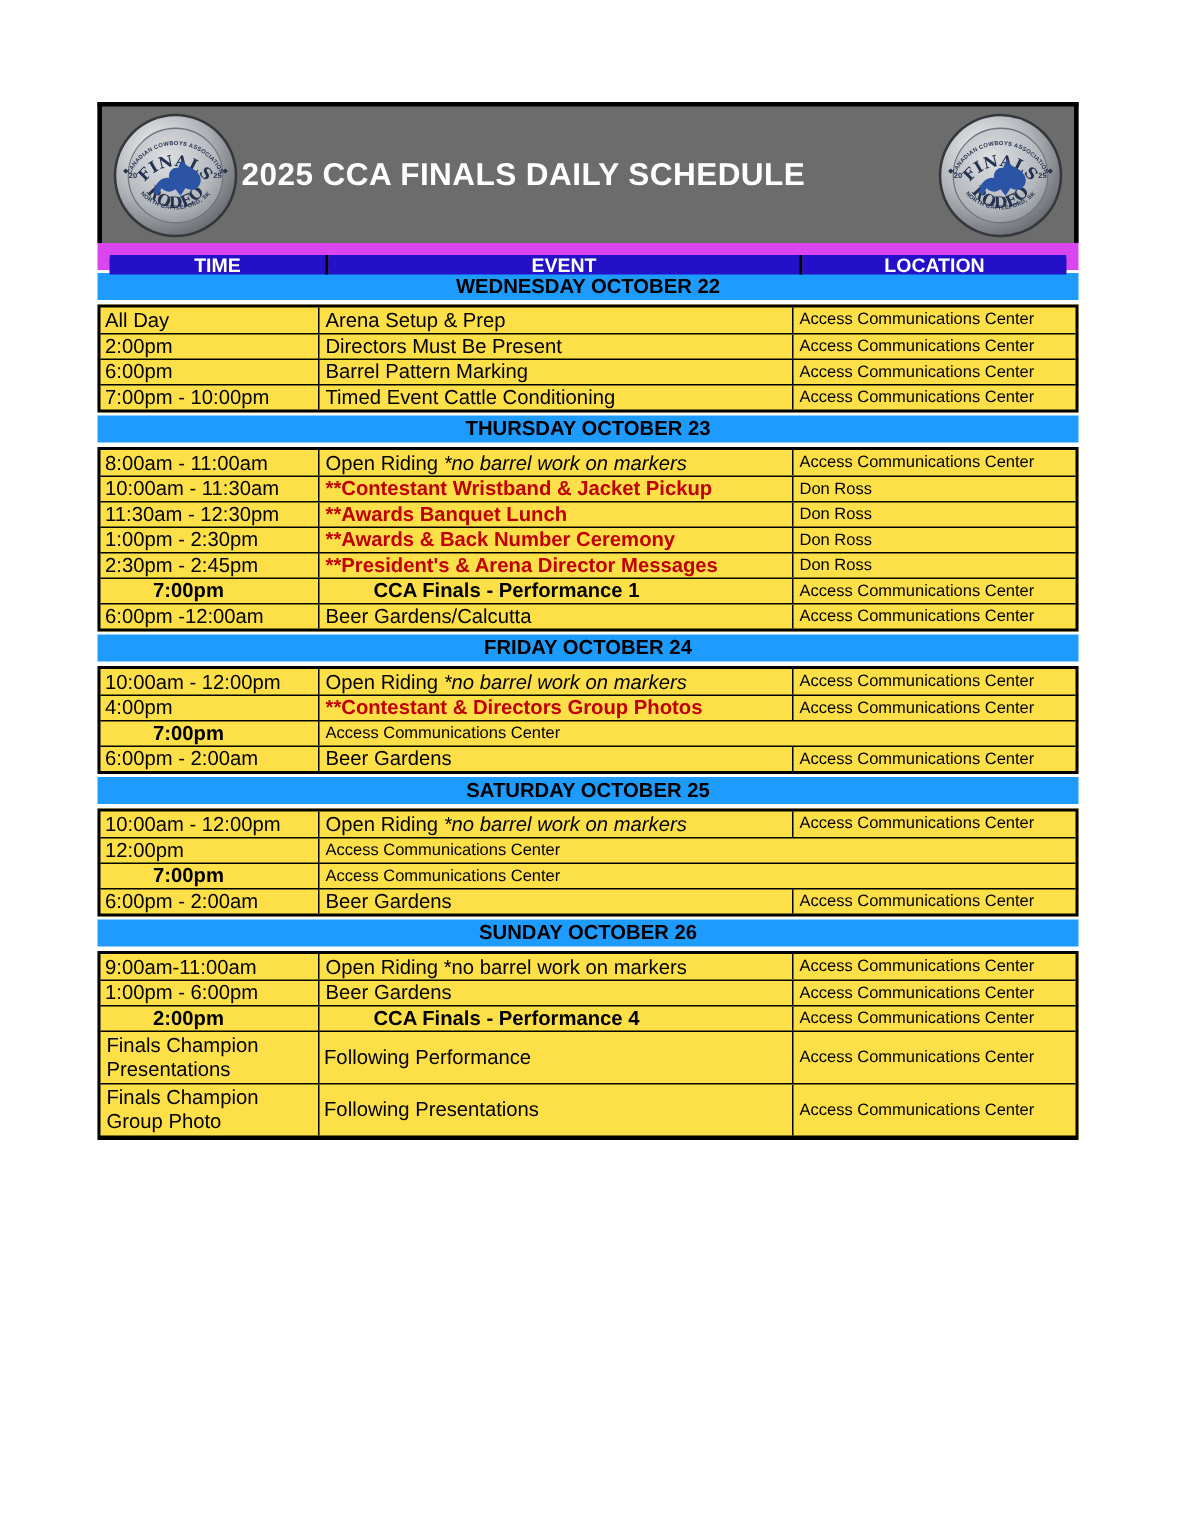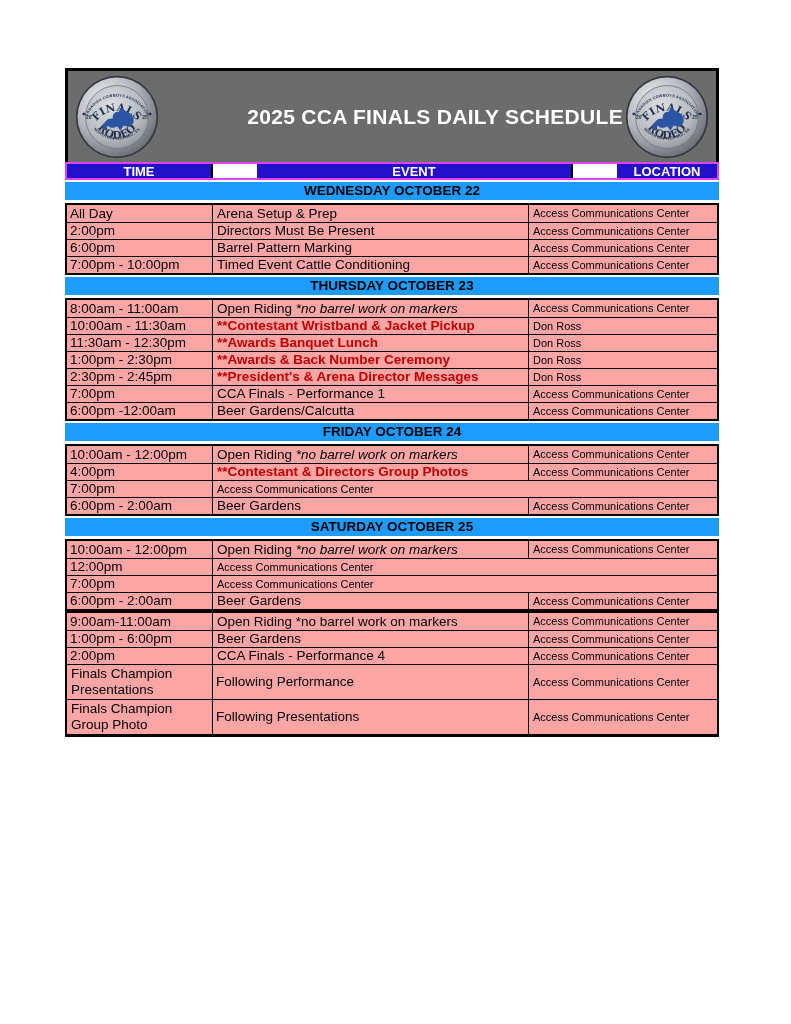--- a/index.html
+++ b/index.html
@@ -10,65 +10,65 @@
     --c-logo-blue:#2B55A4; --c-logo-text:#26334F;
   }
   .sheet { position:absolute; left:65px; top:68px; width:654px; }
 
   
   .header {
     box-sizing:border-box; height:94px; background:var(--c-gray);
     border:3px solid #000; border-bottom:none;
     display:flex; align-items:center; padding:0 5px;
   }
-  .titles { flex:1; text-align:right; }
+  .titles { flex:1; text-align:left; }
   .title { color:#fff; font-weight:bold; font-size:21px; letter-spacing:.3px; }
   .subtitle { color:var(--c-red); font-weight:bold; font-size:15.5px; margin-top:4px; }
   .logo { width:88px; height:88px; display:flex; align-items:center; justify-content:center; }
   .logo svg { width:84px; height:84px; }
   .arc-tiny { font-size:4.6px; font-weight:bold; letter-spacing:.25px; fill:var(--c-logo-text); text-anchor:middle; }
   .arc-name { font-size:12.5px; font-weight:bold; font-family:"DejaVu Serif", serif; fill:var(--c-logo-text); text-anchor:middle; letter-spacing:.5px; }
   .yr { font-size:6px; font-weight:bold; fill:var(--c-logo-text); }
   .horse { fill:var(--c-logo-blue); }
   .leaf { fill:var(--c-logo-text); }
 
   
   .colheader {
     box-sizing:border-box; display:grid; grid-template-columns:146px 316px 1fr;
-    height:18px; border:2px solid #d946ef; background:#fff;gap:44px;
+    height:18px; border:8px solid #d946ef; background:#fff;
   }
   .colheader .col {
     background:var(--c-colhdr); color:#fff; font-weight:bold; font-size:13px;
     display:flex; align-items:center; justify-content:center;
     box-sizing:border-box; border-right:2px solid #000; line-height:1;
   }
   .colheader .col:last-child { border-right:none; }
 
   
   .banner {
     box-sizing:border-box; height:18px; margin:2px 0 3px; background:var(--c-banner);
     color:#000; font-weight:bold; font-size:13.5px;
     display:flex; align-items:center; justify-content:center; line-height:1;
   }
-  .rowgroup { border:2px solid #000; background:#fca5a5; }
+  .rowgroup { border:2px solid #000; background:#fde047; }
   .rowgroup:last-child { border-bottom-width:3px; }
   .row {
     display:grid; grid-template-columns:146px 316px 1fr;
     min-height:17px; box-sizing:border-box; border-top:1.5px solid #000;
   }
   .row:first-child { border-top:none; }
   .row.tall { min-height:35px; }
   .cell {
     display:flex; align-items:center; box-sizing:border-box;
     padding:0 3px 0 3px; font-size:13.5px; color:#000; line-height:1.15; overflow:hidden;
   }
   .cell.time  { border-right:1.5px solid #000; flex-wrap:wrap; }
   .cell.event { border-right:1.5px solid #000; padding-left:4px; }
   .cell.location { font-size:11px; padding-left:4px; }
-  .row.boldrow .cell.time, .row.boldrow .cell.event { font-weight:normal; }
+  .row.boldrow .cell.time, .row.boldrow .cell.event { font-weight:bold;margin-left:32px; }
   .row.redrow .cell.event { color:var(--c-red); font-weight:bold; }
   .note { font-style:italic; white-space:pre; }
 </style>
 </head>
 <body style="--c-gray: #6C6C6C; --c-colhdr: #2410C8; --c-banner: #1E9BFF; --c-red: #C00000; --c-logo-blue: #2B55A4; --c-logo-text: #26334F;">
 
 <svg width="0" height="0" style="position:absolute" aria-hidden="true">
   <defs>
     <radialGradient id="gradOuter" cx="35%" cy="30%" r="80%">
       <stop offset="0%" stop-color="#f2f3f4"></stop>
@@ -231,20 +231,21 @@
         <div class="row boldrow">
           <div class="cell time">7:00pm</div>
           <div class="cell location">Access Communications Center</div>
         </div>
         <div class="row">
           <div class="cell time">6:00pm - 2:00am</div>
           <div class="cell event">Beer Gardens</div>
           <div class="cell location">Access Communications Center</div>
         </div>
       </div>
+      <div class="banner">SUNDAY OCTOBER 26</div>
       <div class="rowgroup">
         <div class="row">
           <div class="cell time">9:00am-11:00am</div>
           <div class="cell event">Open Riding *no barrel work on markers</div>
           <div class="cell location">Access Communications Center</div>
         </div>
         <div class="row">
           <div class="cell time">1:00pm - 6:00pm</div>
           <div class="cell event">Beer Gardens</div>
           <div class="cell location">Access Communications Center</div>

